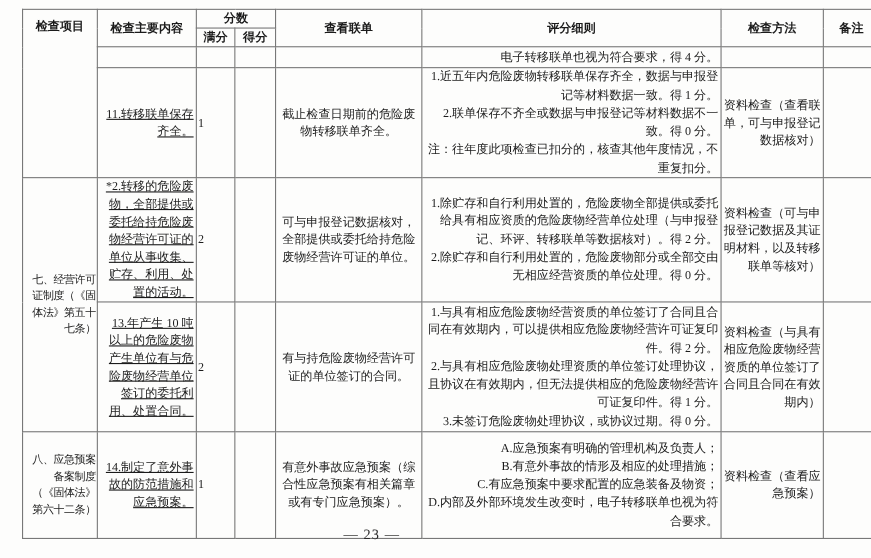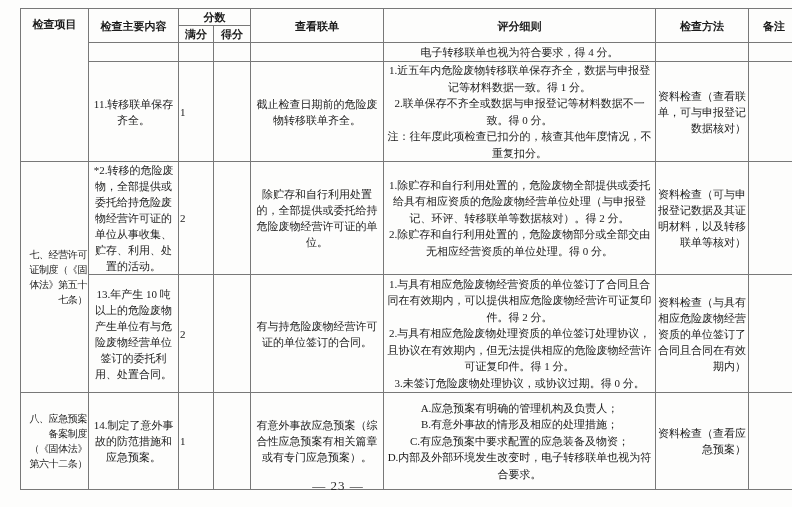--- a/index.html
+++ b/index.html
@@ -36,24 +36,24 @@
     vertical-align:top;
     padding-top:7px;
   }
   td.c-item {
     font-size:10px;
     letter-spacing:-0.4px;
     line-height:15px;
     padding:0 1px;
     text-align:right;
   }
-  td.c-content { text-align:center; }
+  td.c-content { text-align:right;text-decoration:underline; }
   td.c-full { text-align:left; padding:0 0 0 1px; }
   td.c-standard { text-align:center; }
-  td.c-rules { text-align:center; white-space:pre-wrap; line-height:16.5px;margin-left:32px; }
+  td.c-rules { text-align:right; white-space:pre-wrap; line-height:16.5px;margin-left:32px; }
   td.c-method { text-align:right; }
   .pagenum {
     position:absolute; left:0; top:478px; width:676px;
     text-align:center;
     font-size:13px;
     color:#2a2a2a;
     letter-spacing:1px;
   }
 </style>
 </head>
@@ -107,21 +107,21 @@
 注：往年度此项检查已扣分的，核查其他年度情况，不重复扣分。</td>
     <td class="c-method">资料检查（查看联单，可与申报登记数据核对）</td>
     <td></td>
   </tr>
 
   <tr style="height:96px">
     <td class="c-item" rowspan="2">七、经营许可证制度（《固体法》第五十七条）</td>
     <td class="c-content">*2.转移的危险废物，全部提供或委托给持危险废物经营许可证的单位从事收集、贮存、利用、处置的活动。</td>
     <td class="c-full">2</td>
     <td></td>
-    <td class="c-standard">除贮存和自行利用处置的，全部提供或委托给持危险废物经营许可证的单位。</td>
+    <td class="c-standard">可与申报登记数据核对，全部提供或委托给持危险废物经营许可证的单位。</td>
     <td class="c-rules">1.除贮存和自行利用处置的，危险废物全部提供或委托给具有相应资质的危险废物经营单位处理（与申报登记、环评、转移联单等数据核对）。得 2 分。
 2.除贮存和自行利用处置的，危险废物部分或全部交由无相应经营资质的单位处理。得 0 分。</td>
     <td class="c-method">资料检查（可与申报登记数据及其证明材料，以及转移联单等核对）</td>
     <td></td>
   </tr>
 
   <tr style="height:118px">
     <td class="c-content">13.年产生 10 吨以上的危险废物产生单位有与危险废物经营单位签订的委托利用、处置合同。</td>
     <td class="c-full">2</td>
     <td></td>

